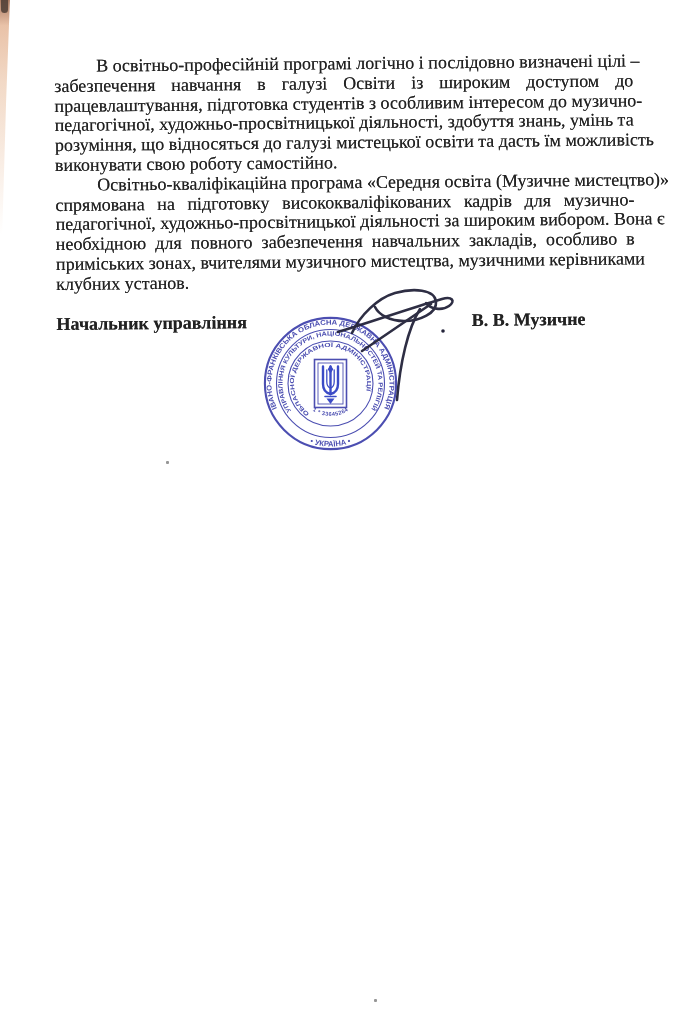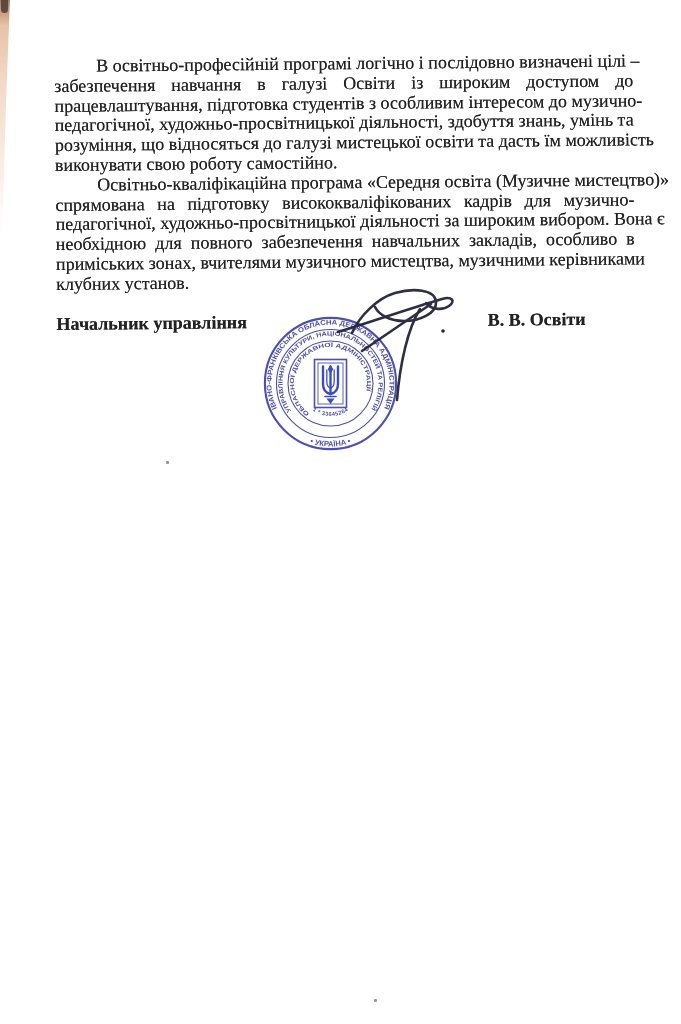--- a/index.html
+++ b/index.html
@@ -68,21 +68,21 @@
   <div>
     <div class="line indent">Освітньо-кваліфікаційна програма «Середня освіта (Музичне мистецтво)»</div>
     <div class="line">спрямована на підготовку висококваліфікованих кадрів для музично-</div>
     <div class="line">педагогічної, художньо-просвітницької діяльності за широким вибором. Вона є</div>
     <div class="line">необхідною для повного забезпечення навчальних закладів, особливо в</div>
     <div class="line">приміських зонах, вчителями музичного мистецтва, музичними керівниками</div>
     <div class="line last">клубних установ.</div>
   </div>
   <div class="sig-row">
     <span>Начальник управління</span>
-    <span class="sig-name">В. В. Освіти</span>
+    <span class="sig-name">В. В. Музичне</span>
   </div>
 </div>
 
 <svg class="stamp-svg" viewBox="0 0 137 137" aria-hidden="true">
   <defs>
     <path id="arcR1" d="M 15.0,93.4 A 59,59 0 1 1 122.0,93.4" fill="none"></path>
     <path id="arcR1b" d="M 16.9,104.6 A 63,63 0 0 0 120.1,104.6" fill="none"></path>
     <path id="arcR2" d="M 29.2,96.0 A 48,48 0 1 1 107.8,96.0" fill="none"></path>
     <path id="arcR3" d="M 47.6,98.4 A 36.5,36.5 0 1 1 89.4,98.4" fill="none"></path>
     <path id="arcCode" d="M 51.0,95.8 A 32,32 0 0 0 86.0,95.8" fill="none"></path>

